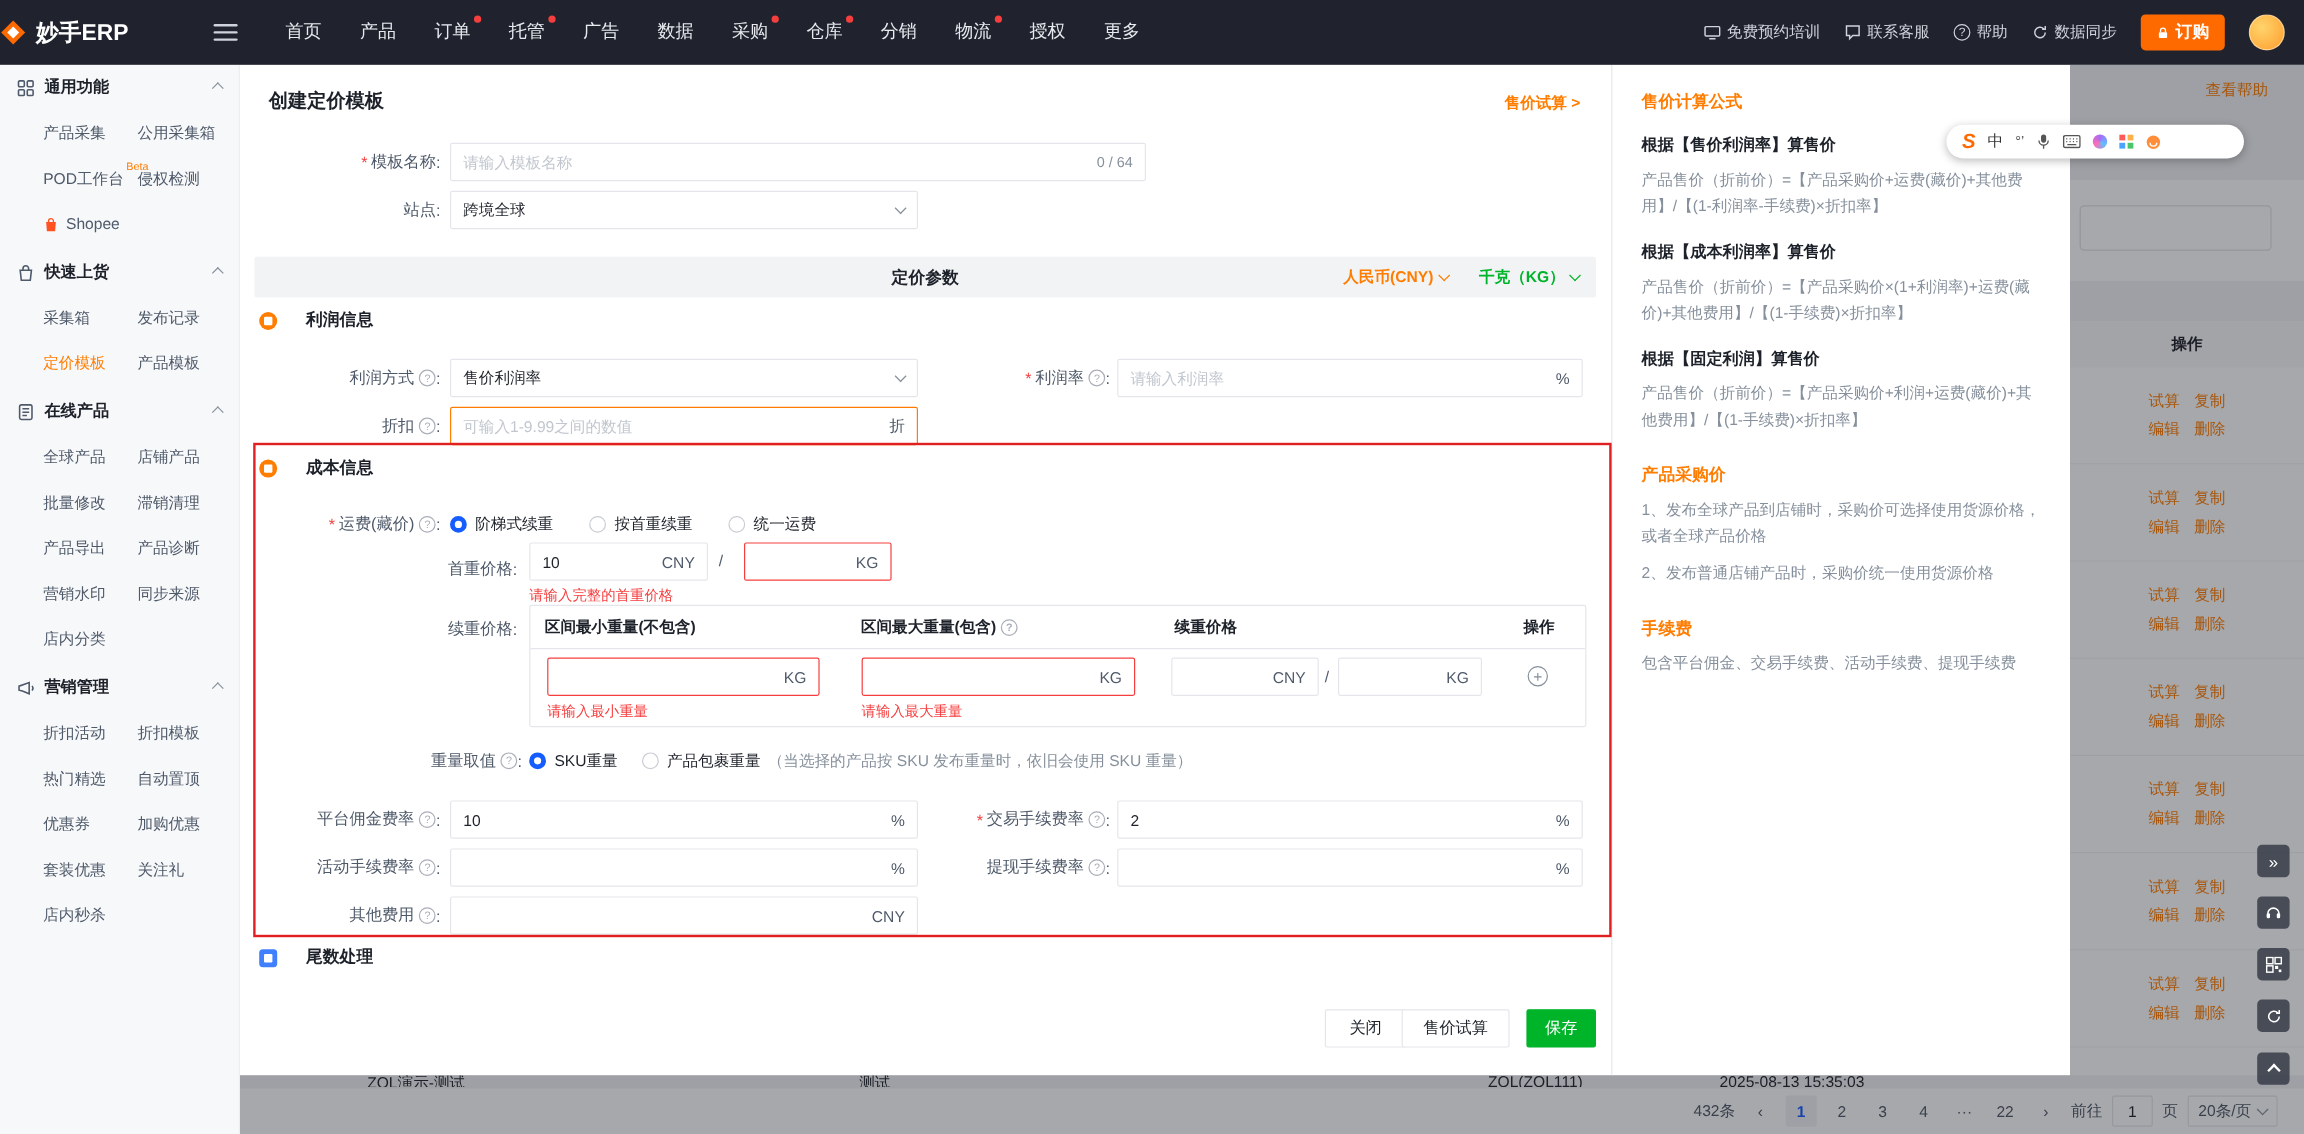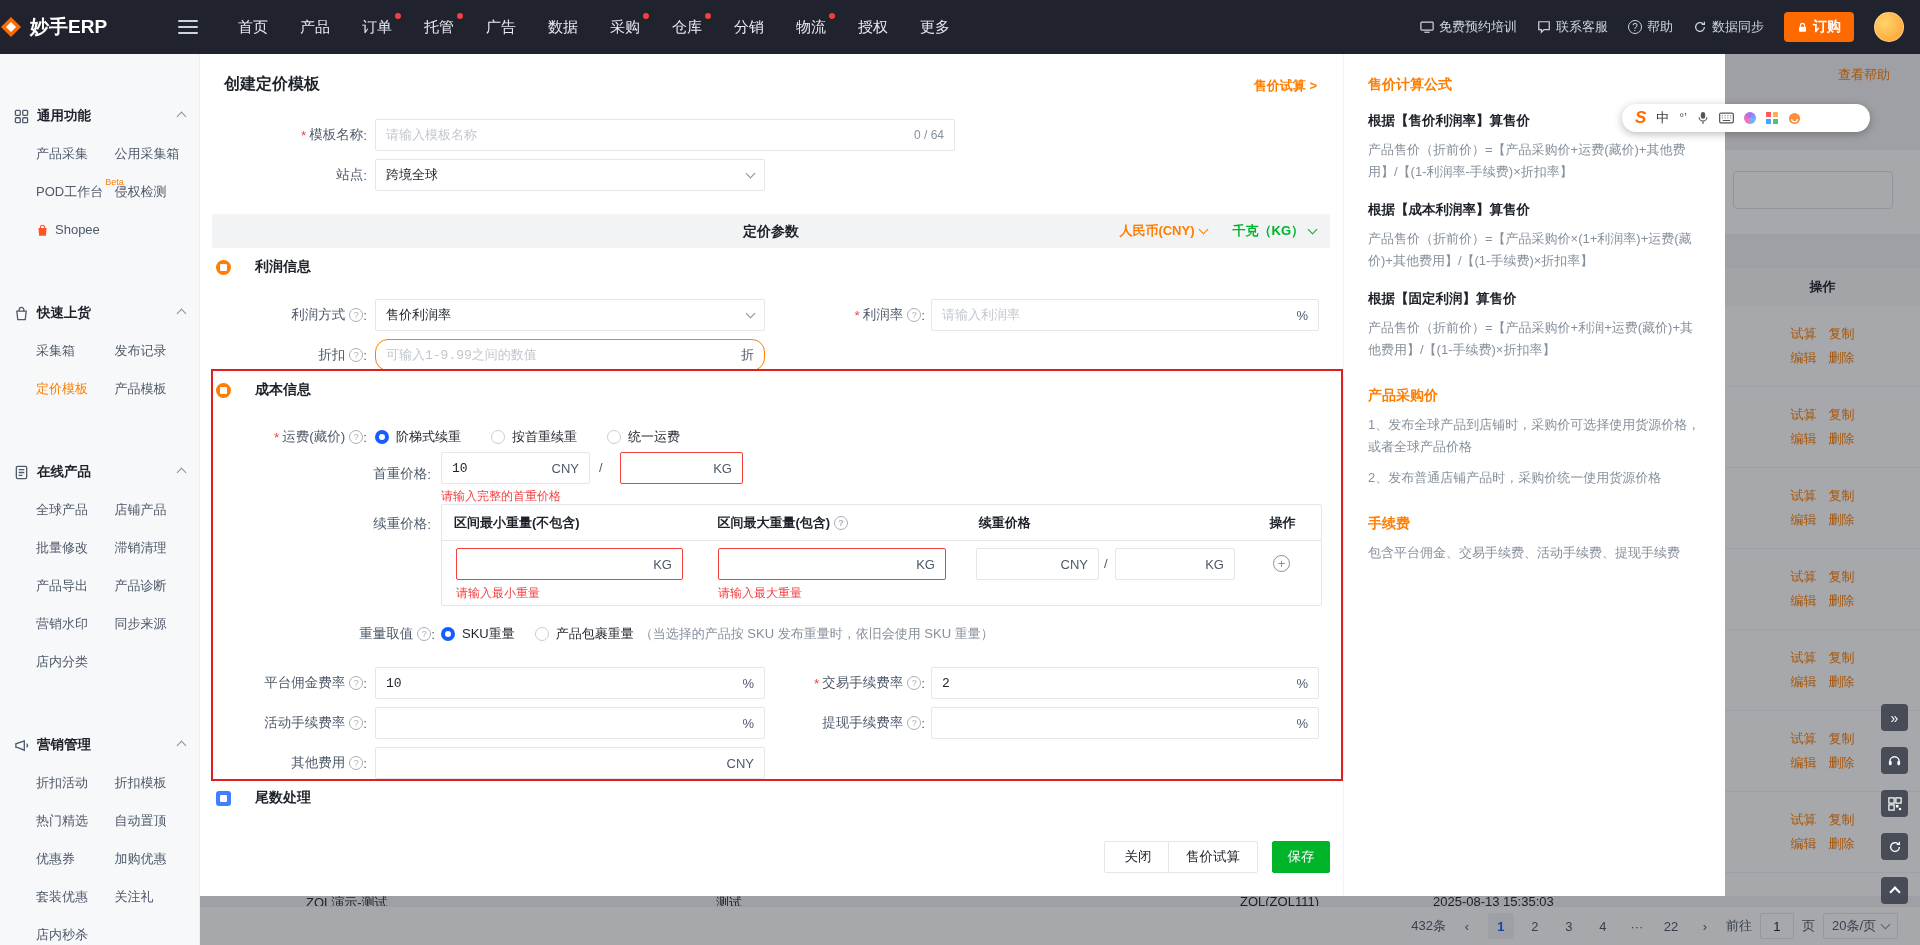--- a/index.html
+++ b/index.html
@@ -18,43 +18,43 @@
 .navitem{position:relative;color:#e8eaf0;font-size:15px;padding:0 16px;line-height:54px;white-space:nowrap;}
 .ndot{position:absolute;top:13px;right:7px;width:6px;height:6px;border-radius:50%;background:#f53f3f;}
 .topright{margin-left:auto;display:flex;align-items:center;gap:20px;padding-right:16px;}
 .tr-item{display:flex;align-items:center;gap:5px;color:#cfd3dc;font-size:13px;white-space:nowrap;}
 .qcirc{width:14px;height:14px;border:1px solid #cfd3dc;border-radius:50%;font-size:10px;display:flex;align-items:center;justify-content:center;}
 .subscribe-btn{display:flex;align-items:center;gap:5px;background:#ff6a00;color:#fff;border:none;height:30px;padding:0 13px;border-radius:4px;font-size:14px;font-weight:bold;}
 .avatar{width:30px;height:30px;border-radius:50%;background:radial-gradient(circle at 35% 35%,#ffd46b,#ff9d2e);border:1px solid rgba(255,255,255,.4);}
 
 
 .sidebar{position:absolute;top:54px;left:0;bottom:0;width:200px;background:#f7f8fa;z-index:40;border-right:1px solid #eceef1;}
-.ssect{display:flex;align-items:center;gap:8px;height:38px;padding:0 14px;font-size:13.5px;font-weight:bold;color:#1d2129;cursor:pointer;margin-top:43px;}
+.ssect{display:flex;align-items:center;gap:8px;height:38px;padding:0 14px;font-size:13.5px;font-weight:bold;color:#1d2129;cursor:pointer;}
 .scaret{margin-left:auto;width:7px;height:7px;border-left:1.5px solid #86909c;border-top:1.5px solid #86909c;transform:rotate(45deg);}
 .sgrid{display:grid;grid-template-columns:1fr 1fr;padding:0 6px 2px 36px;}
 .sitem{position:relative;height:38px;line-height:38px;font-size:13px;color:#4e5969;cursor:pointer;white-space:nowrap;}
 .sitem.active{color:#ff7d00;}
 .beta{position:absolute;top:4px;margin-left:2px;font-size:9px;color:#ff7d00;line-height:10px;}
 .shopee{display:flex;align-items:center;gap:6px;}
 
 
 .overlay{position:absolute;left:200px;top:54px;right:0;bottom:0;background:rgba(23,26,35,.38);z-index:10;}
 .modal{position:absolute;left:200px;top:54px;width:1143px;height:842px;background:#fff;z-index:20;}
 .modal-title{position:absolute;left:24px;top:20px;font-size:16px;font-weight:bold;color:#1d2129;}
 .modal-trial{position:absolute;right:26px;top:23px;font-size:13px;color:#ff7d00;font-weight:bold;}
 .fl{position:absolute;height:32px;display:flex;align-items:center;justify-content:flex-end;font-size:13.5px;color:#4e5969;white-space:nowrap;}
 .req{color:#f53f3f;margin-right:3px;}
 .q{display:inline-flex;width:14px;height:14px;margin-left:4px;border:1px solid #a9aeb8;border-radius:50%;color:#a9aeb8;font-size:9px;align-items:center;justify-content:center;flex:none;}
 .inp{position:absolute;height:32px;border:1px solid #e5e6eb;border-radius:2px;background:#fff;display:flex;align-items:center;padding:0 10px;}
-.inp input{flex:1;min-width:0;border:none;outline:none;background:transparent;font-size:13px;color:#1d2129;font-family:Liberation Mono, monospace;}
+.inp input{flex:1;min-width:0;border:none;outline:none;background:transparent;font-size:13px;color:#1d2129;font-family:Liberation Sans, sans-serif;}
 .inp input::placeholder{color:#c2c7cf;}
 .suffix{font-size:13px;color:#4e5969;margin-left:8px;flex:none;}
 .counter{font-size:12px;color:#86909c;flex:none;}
 .inp.err{border-color:#f53f3f;}
-.inp.hl{border-color:#ff7d00;border-radius:13px;}
+.inp.hl{border-color:#ff7d00;}
 .sel{cursor:pointer;}
 .sel .selval{flex:1;font-size:13px;color:#1d2129;}
 .chev{width:7px;height:7px;border-right:1.5px solid #86909c;border-bottom:1.5px solid #86909c;transform:rotate(45deg);display:inline-block;flex:none;margin-top:-3px;}
 .err-text{position:absolute;font-size:12px;color:#f53f3f;white-space:nowrap;}
 .band{position:absolute;background:#f2f3f5;border-radius:2px;}
 .band-title{position:absolute;left:0;right:0;text-align:center;line-height:34px;font-size:14px;font-weight:bold;color:#1d2129;}
 .band-links{position:absolute;right:14px;top:0;height:34px;display:flex;gap:26px;align-items:center;}
 .band-link{display:flex;align-items:center;gap:5px;font-size:13px;font-weight:bold;}
 .band-link.orange{color:#ff7d00;}
 .band-link.green{color:#00b42a;}

